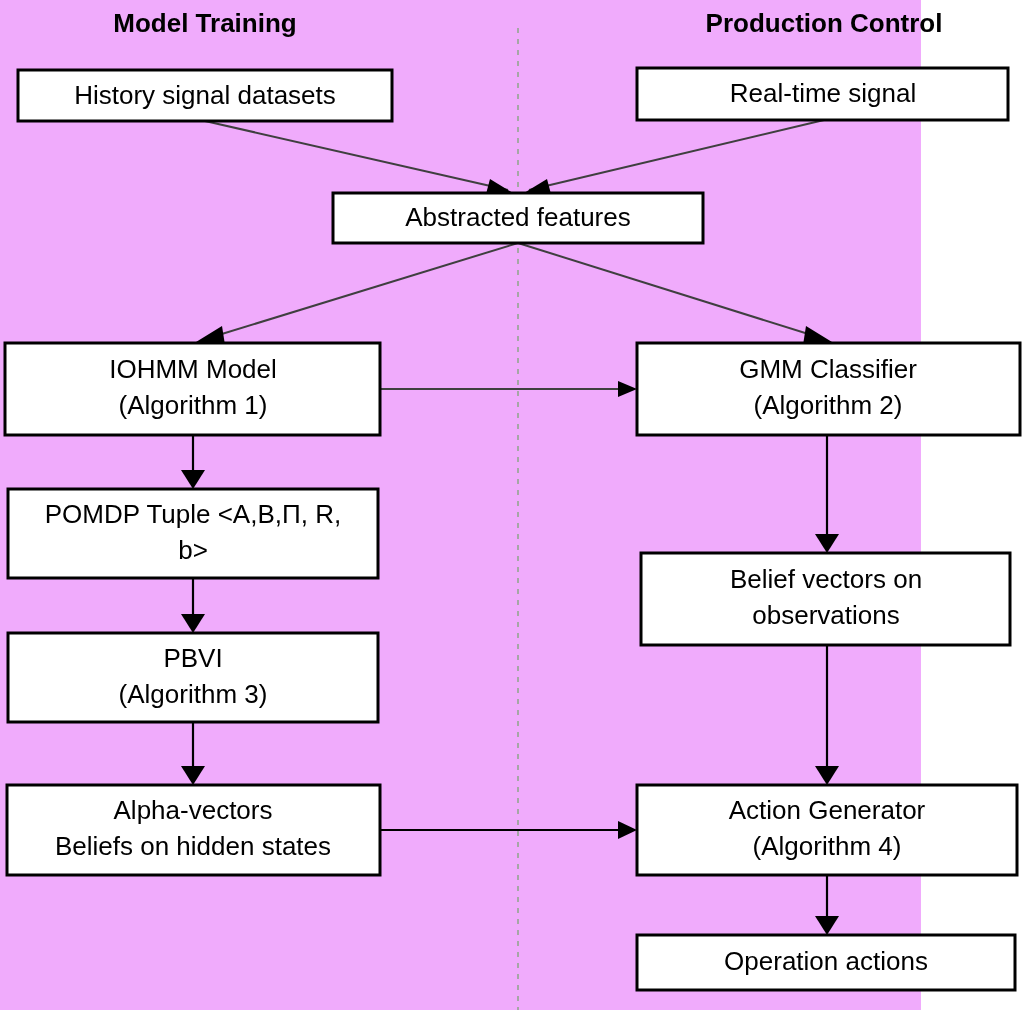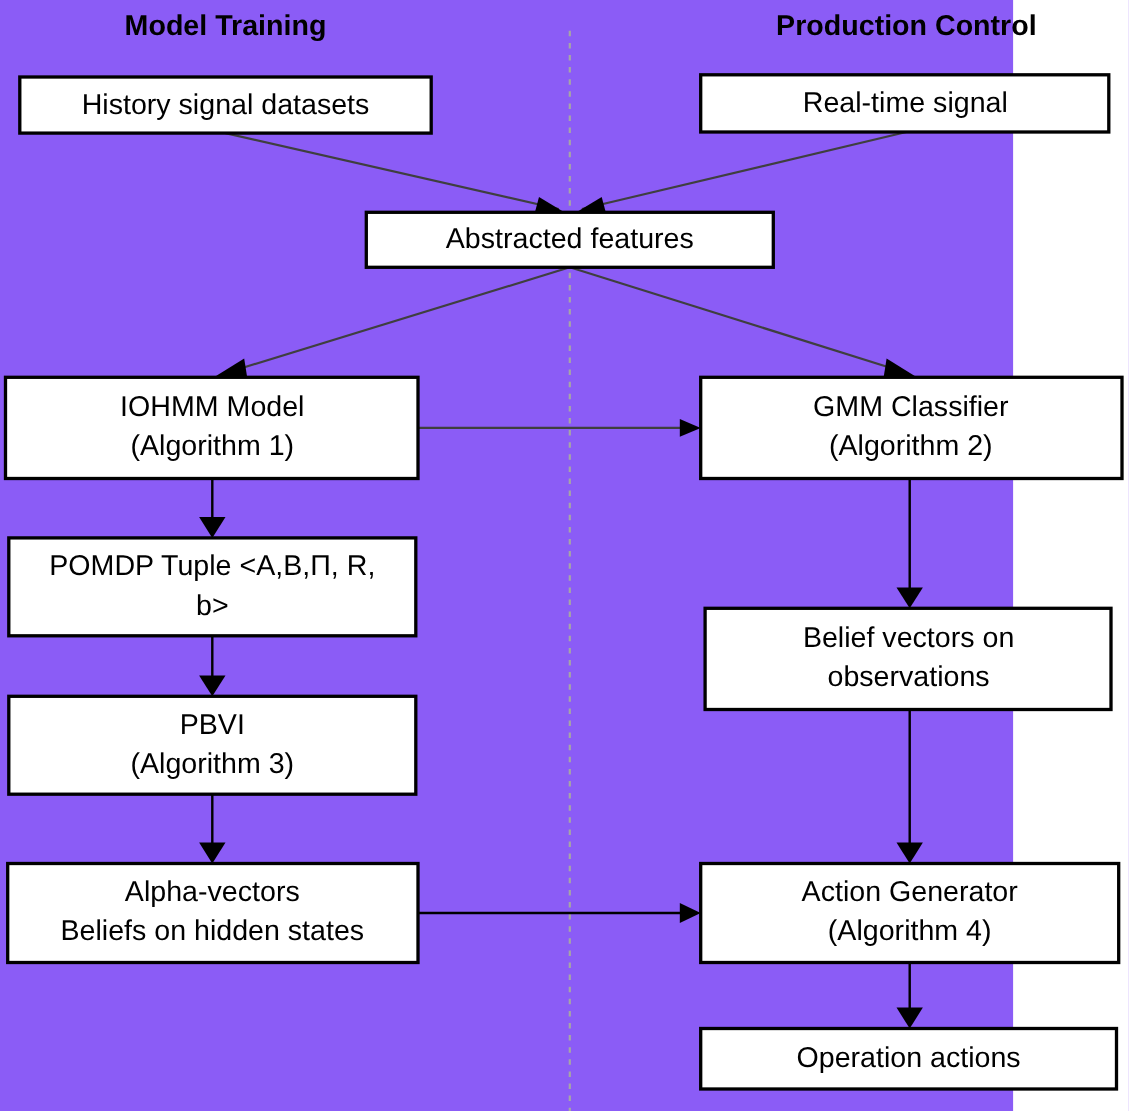--- a/index.html
+++ b/index.html
@@ -10,21 +10,21 @@
   body {
     width: 1026px;
     height: 1010px;
     font-family: "Liberation Sans", sans-serif;
     overflow: hidden;
   }
   #diagram-root {
     position: relative;
     width: 921px;
     height: 1010px;
-    background: #8b5cf6;
+    background: #f0abfc;
   }
   svg.flow-svg {
     position: absolute;
     left: 0;
     top: 0;
     width: 1026px;
     height: 1010px;
   }
   .node-box {
     fill: #ffffff;

